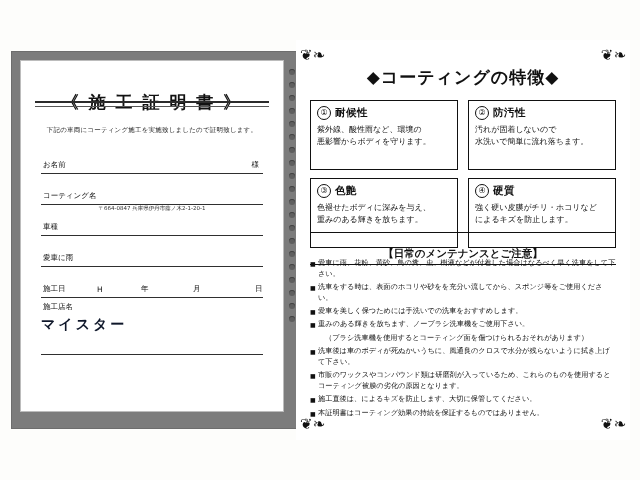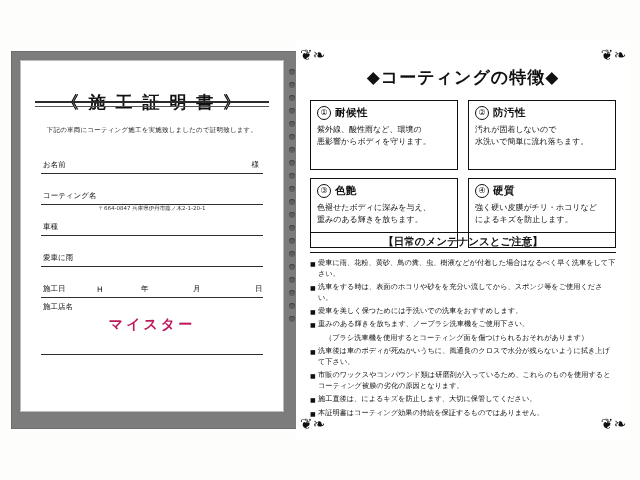--- a/index.html
+++ b/index.html
@@ -121,26 +121,25 @@
     left: 2px;
     top: 4px;
     font-size: 7.5px;
     color: #111;
     text-align: center;
   }
   .shop-name {
     position: absolute;
     left: 0; right: 0;
     top: 18px;
-    text-align: center;
     font-family: "DejaVu Serif", serif;
     font-size: 14px;
     font-weight: bold;
     letter-spacing: 3px;
-    color: #be185d;
+    color: #0f172a;
   }
   .shop-addr {
     position: absolute;
     left: 0; right: 0;
     top: 62px;
     text-align: center;
     font-size: 5.5px;
     color: #333;
   }
   
@@ -241,21 +240,21 @@
   .maint-title {
     position: absolute;
     left: 14px;
     right: 14px;
     top: 192px;
     border-top: 1px solid #111;
     border-bottom: 1px solid #111;
     text-align: center;
     font-size: 10.5px;
     font-weight: bold;
-    padding: 2px 0 3px 0;
+    padding: 14px 0 3px 0;
     color: #111;
   }
   .notes {
     position: absolute;
     left: 14px;
     right: 14px;
     top: 218px;
   }
   .note {
     font-size: 7.2px;

